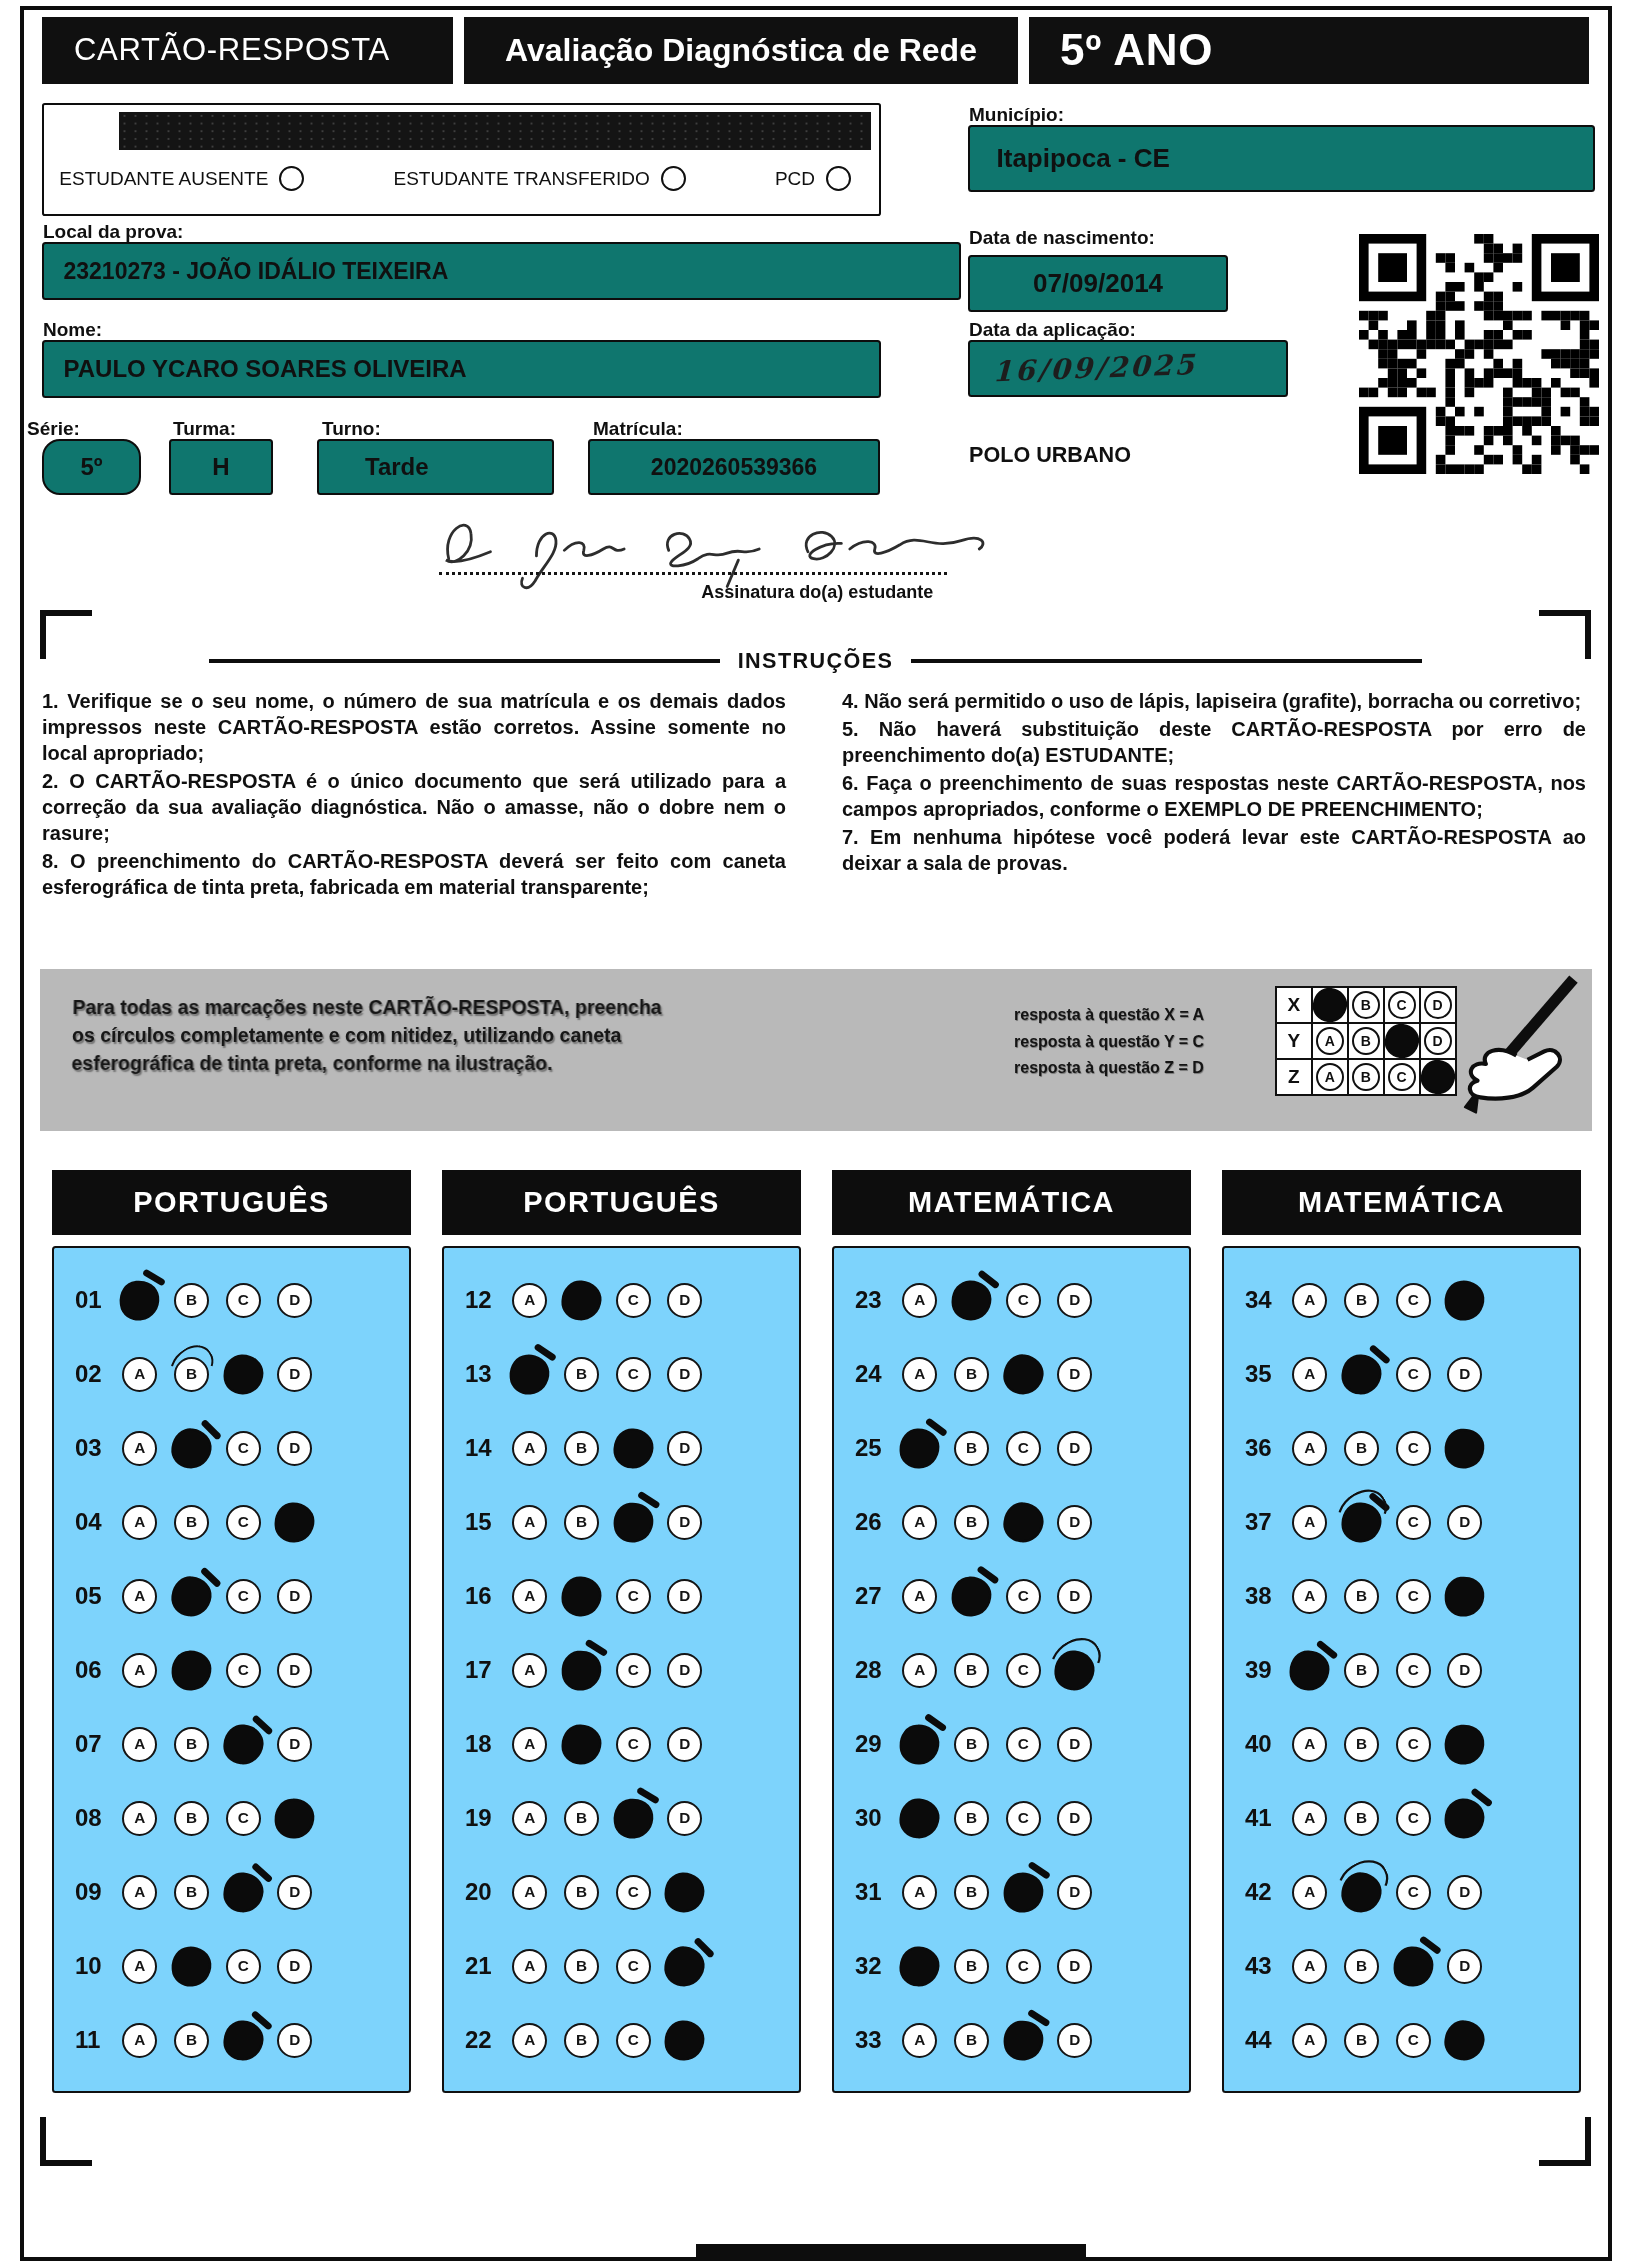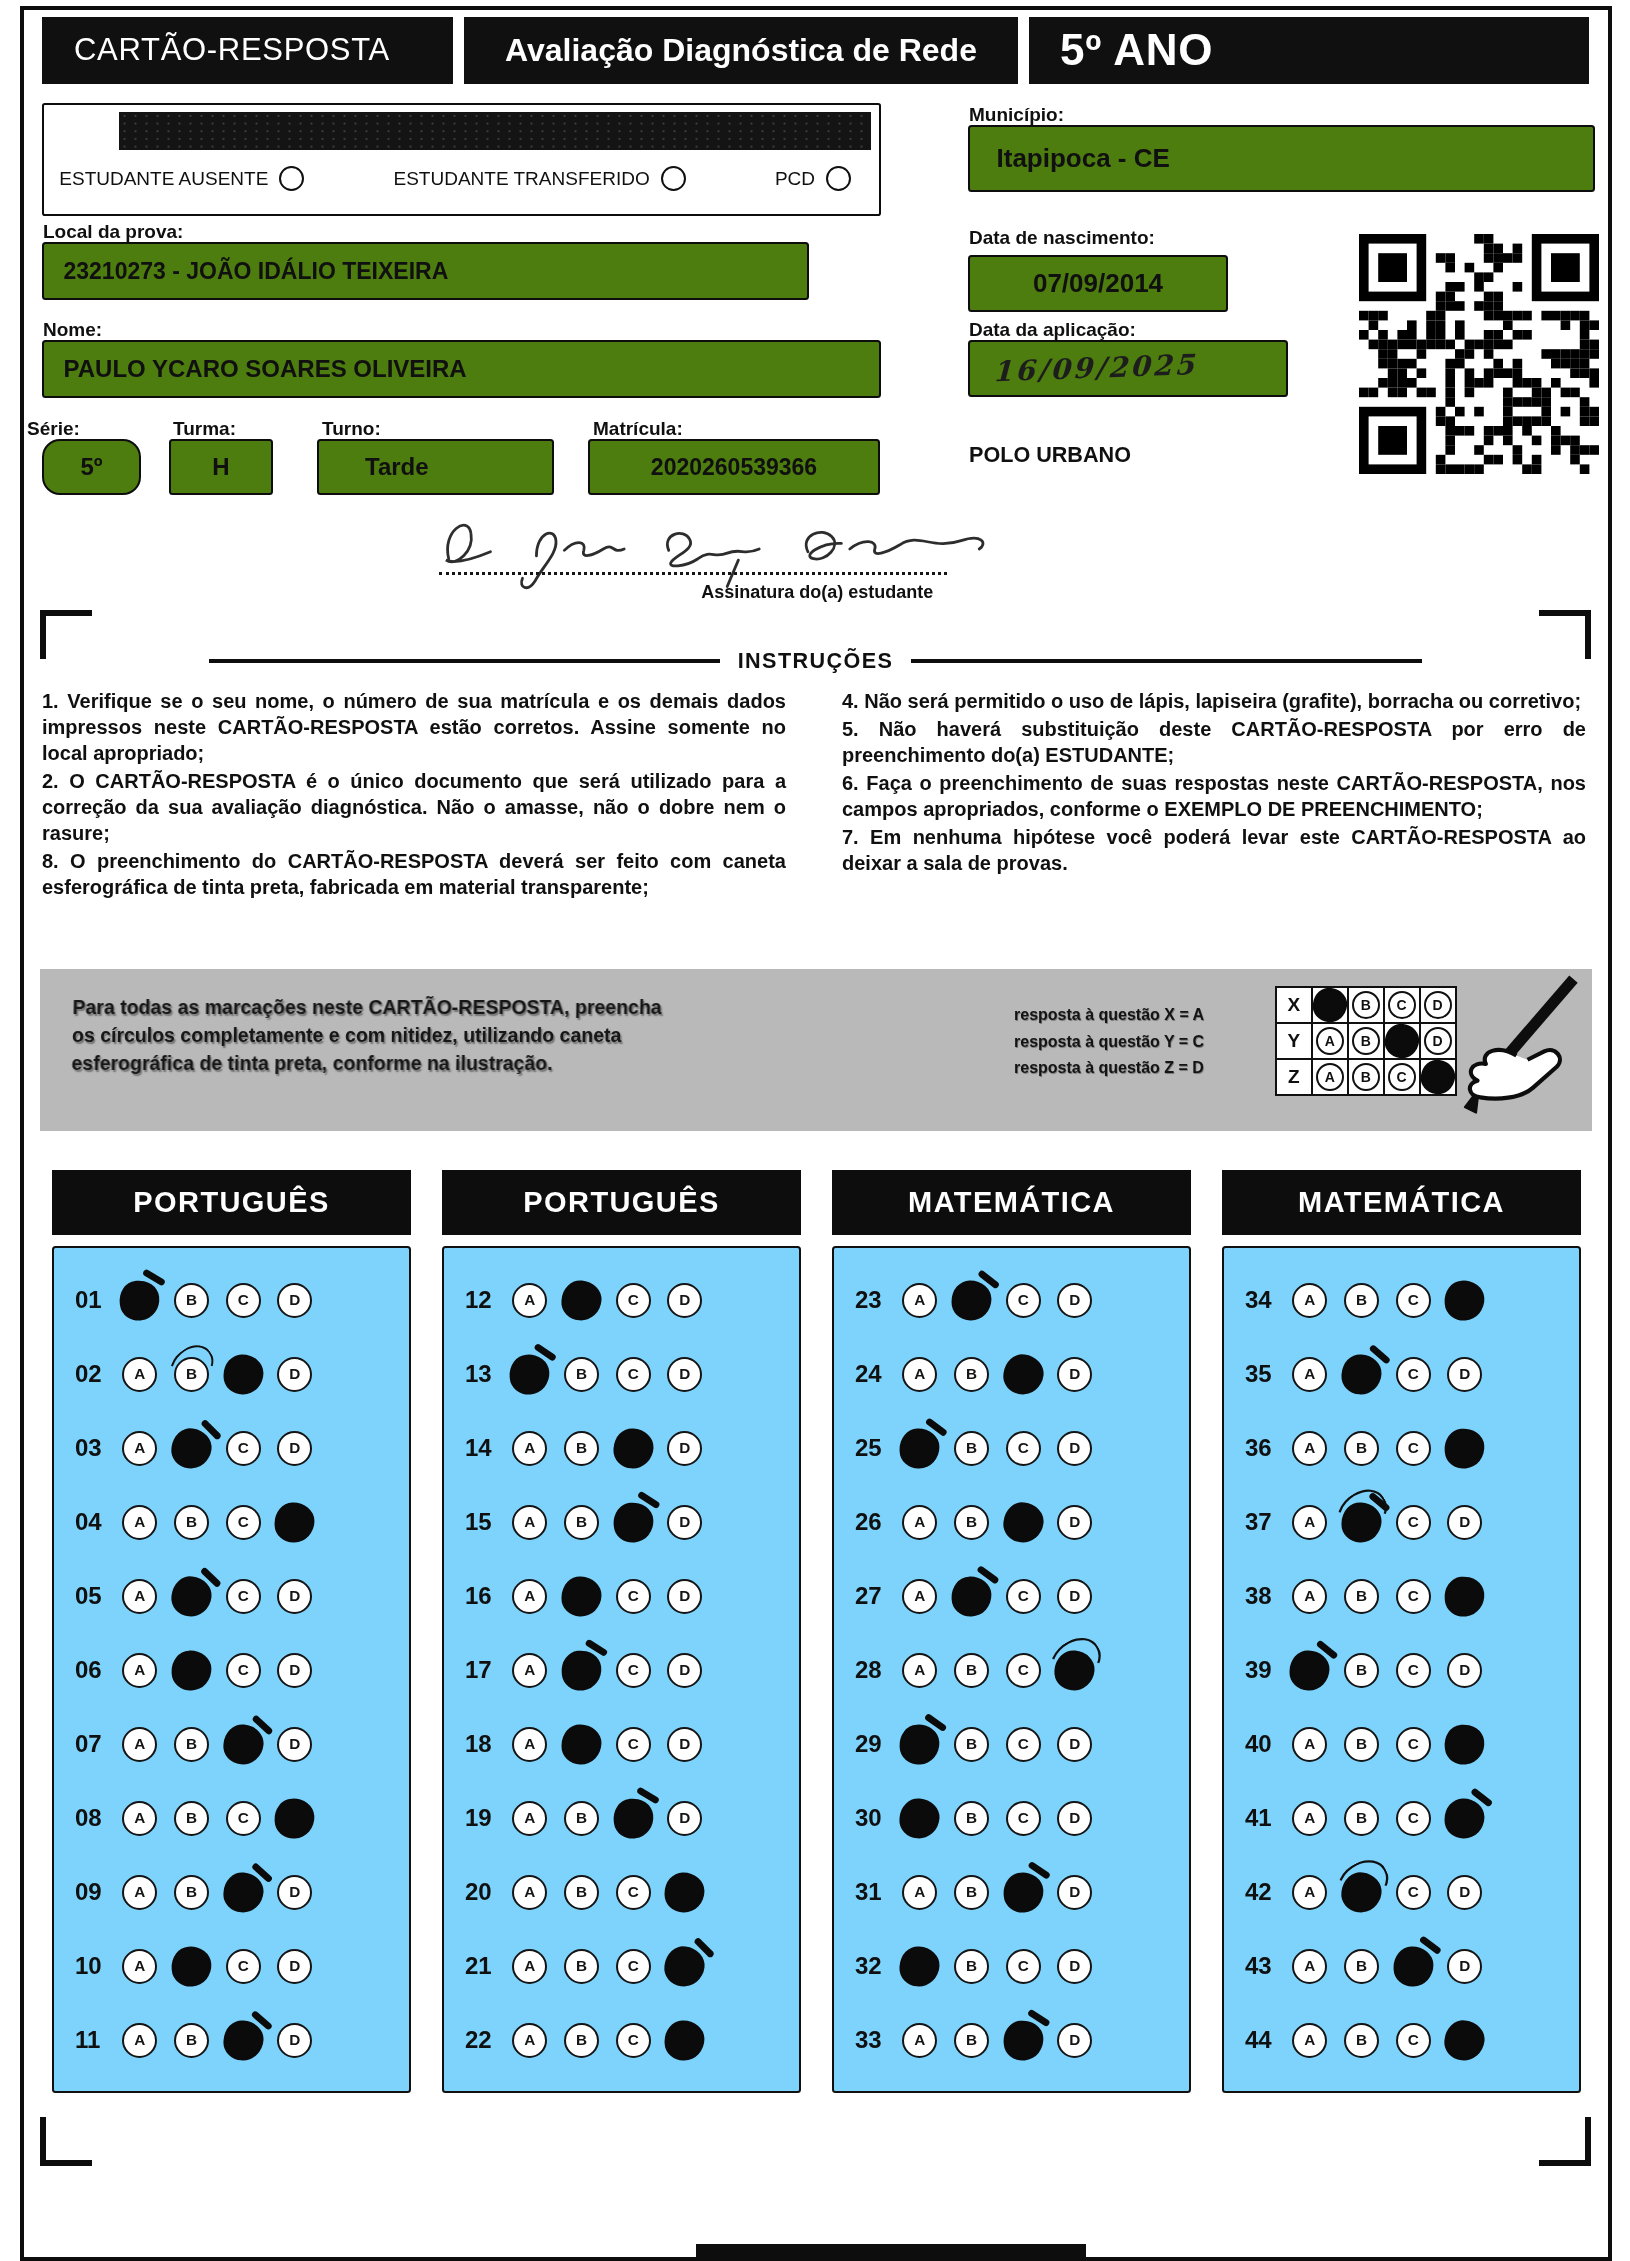--- a/index.html
+++ b/index.html
@@ -13,21 +13,21 @@
 
   
   .header { position:absolute; top:16.7px; left:42px; right:42px; height:67px; display:flex; gap:11px; }
   .hbox { background:#101010; color:#ffffff; display:flex; align-items:center; }
   .hbox.h-title { width:411px; font-size:31px; padding-left:32px; letter-spacing:0.7px; }
   .hbox.h-subtitle { width:554px; font-size:32px; font-weight:bold; justify-content:center; }
   .hbox.h-grade { flex:1; font-size:44px; font-weight:bold; padding-left:31px; letter-spacing:0.7px; }
 
   
   .lbl { position:absolute; font-weight:bold; font-size:19px; }
-  .fieldbox { position:absolute; border:2.8px solid #0d0d0d; border-radius:3.5px; background:#4d7c0f; display:flex; align-items:center; }
+  .fieldbox { position:absolute; border:2.8px solid #0d0d0d; border-radius:3.5px; background:#0f766e; display:flex; align-items:center; }
   .val { font-weight:bold; font-size:24px; white-space:nowrap; }
 
   .status-box { position:absolute; top:103px; left:42px; width:839px; height:113px; border:2.8px solid #0d0d0d; border-radius:2.8px; }
   .redacted-bar { position:absolute; top:7px; left:75px; right:8.4px; height:38px; background:#141414;
     background-image: radial-gradient(rgba(170,170,170,.28) 1px, transparent 1.4px); background-size:11px 7.7px; }
   .status-row { position:absolute; left:15.3px; right:28px; top:61px; display:flex; justify-content:space-between; align-items:center; font-size:19px; }
   .status-item { display:flex; align-items:center; gap:11px; }
   .status-circle { width:25px; height:25px; border:2.1px solid #101010; border-radius:50%; background:#fff; flex:none; }
 
   .sig-wrap { position:absolute; top:506px; left:432px; width:557px; height:97px; }
@@ -119,21 +119,21 @@
           <span class="status-circle"></span>
         </div>
         <div class="status-item">
           <span class="status-label">PCD</span>
           <span class="status-circle"></span>
         </div>
       </div>
   </div>
 
   <div class="lbl" style="top:221px; left:43px;">Local da prova:</div>
-  <div class="fieldbox" style="top:242px; left:42px; width:767px; height:58px;">
+  <div class="fieldbox" style="top:242px; left:42px; width:919px; height:58px;">
     <span class="val" style="padding-left:19.5px; font-size:23px;">23210273 - JOÃO IDÁLIO TEIXEIRA</span>
   </div>
 
   <div class="lbl" style="top:319px; left:43px;">Nome:</div>
   <div class="fieldbox" style="top:340px; left:42px; width:839px; height:58px;">
     <span class="val" style="padding-left:19.5px;">PAULO YCARO SOARES OLIVEIRA</span>
   </div>
 
   <div class="lbl" style="top:418px; left:27px;">Série:</div>
   <div class="fieldbox" style="top:439px; left:42px; width:99px; height:56px; justify-content:center;border-radius:18px;">

